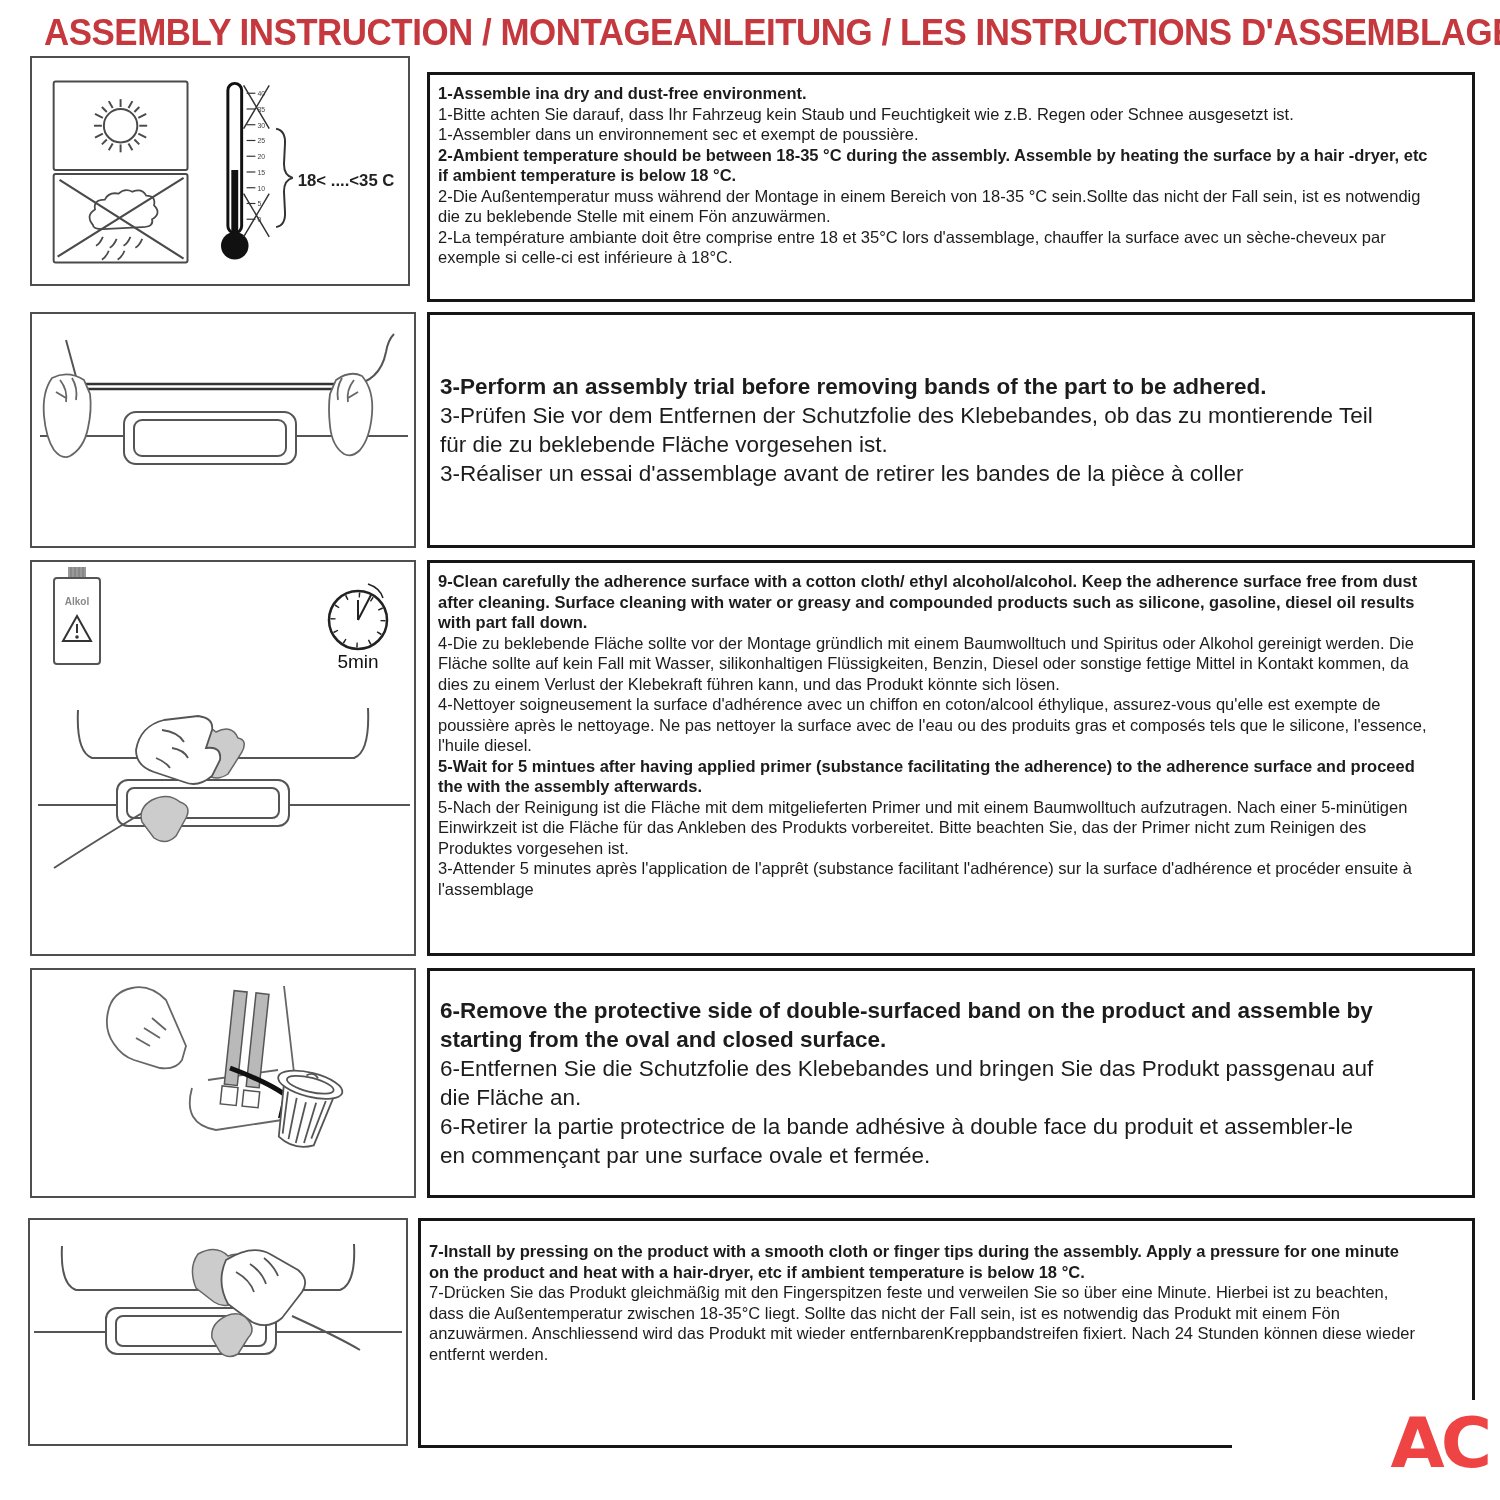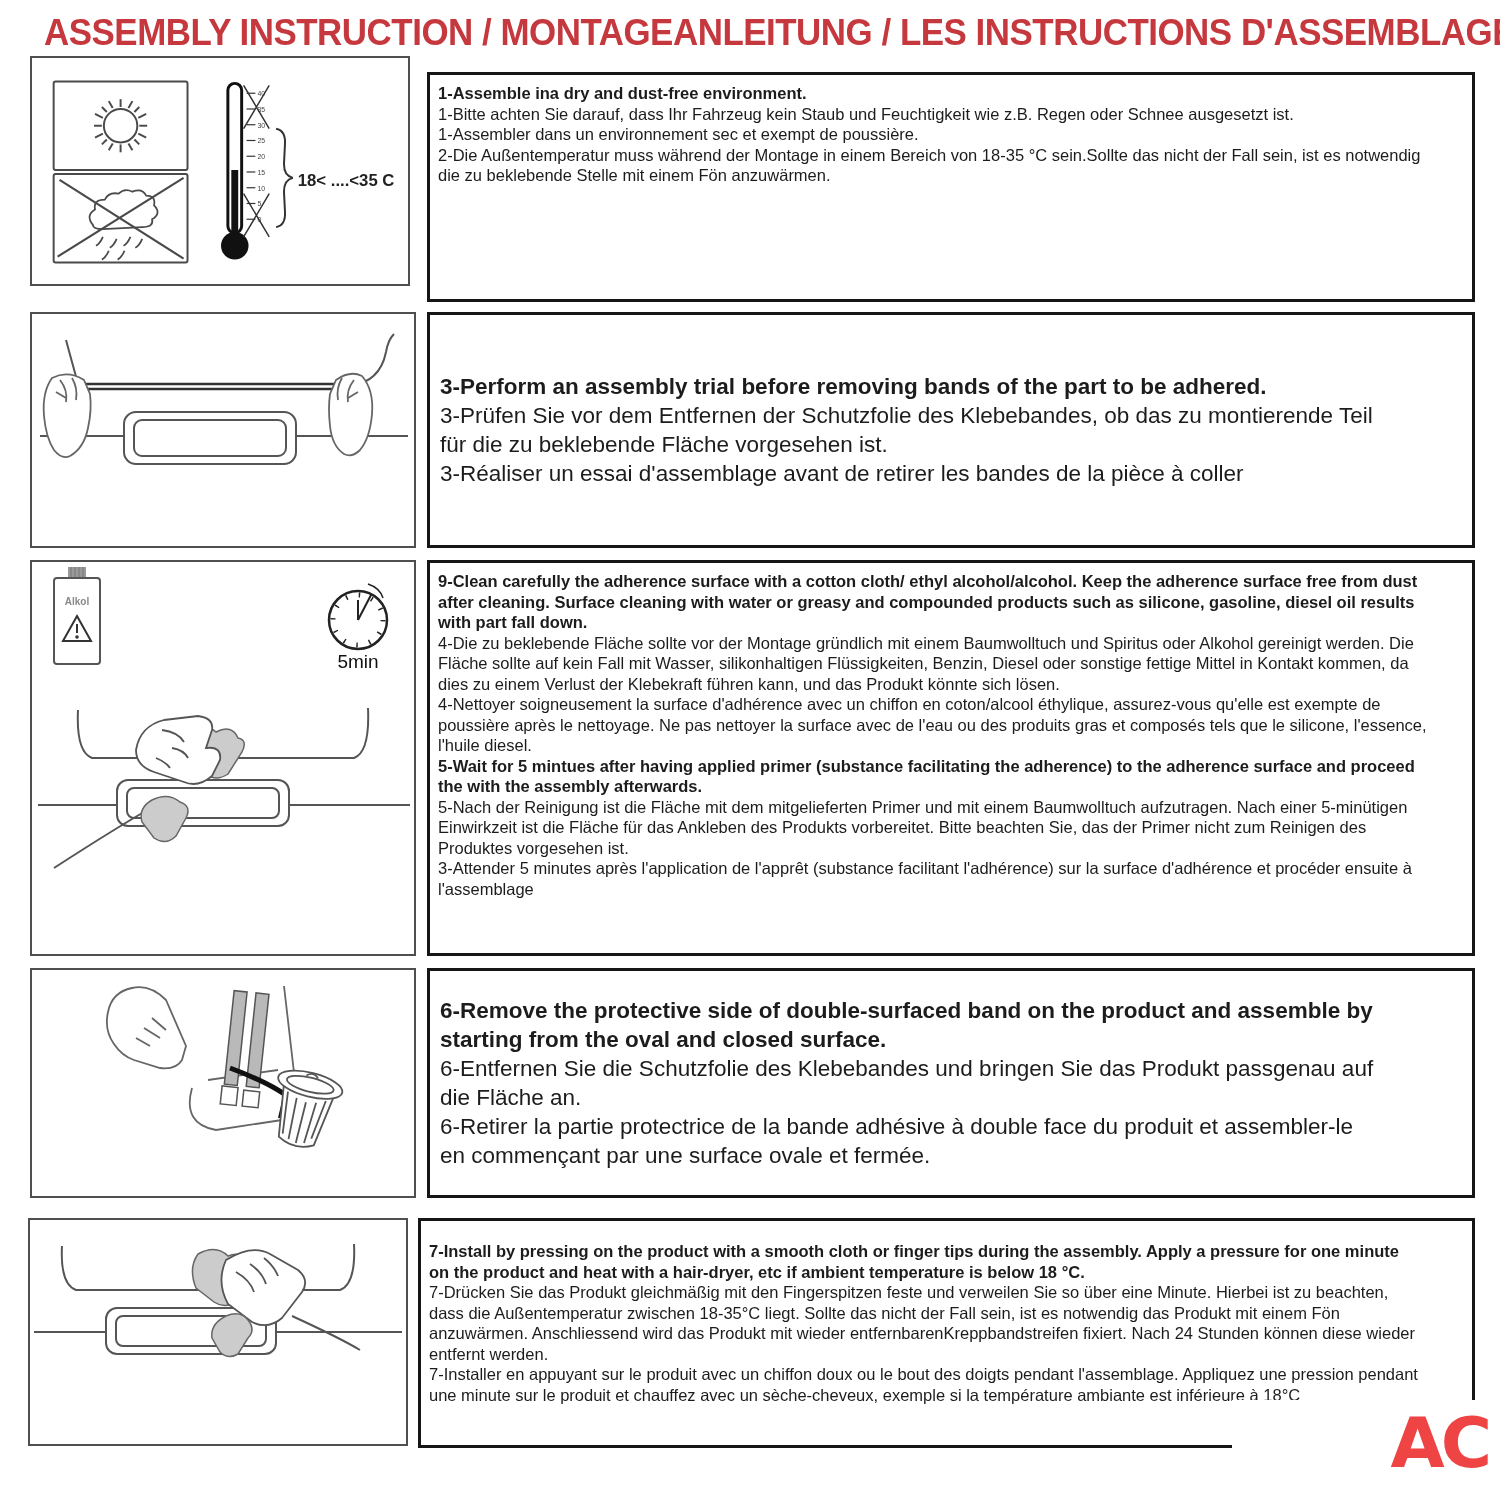--- a/index.html
+++ b/index.html
@@ -90,21 +90,23 @@
         <path d="M215,26 L241,70 M241,26 L215,70 M215,136 L241,180 M241,136 L215,180" stroke="#333" stroke-width="1.5" fill="none"></path>
       </g>
       <path d="M248,70 q10,2 9,16 l-1,20 q0,12 9,14 q-9,2 -9,14 l1,20 q1,14 -9,16" stroke="#333" fill="none" stroke-width="2"></path>
       <text x="270" y="128" font-size="17" font-weight="bold" fill="#222">18&lt; ....&lt;35 C</text>
     </svg>
   </div>
   <div class="txt small" style="left:427px;top:72px;width:1048px;height:230px;">
     <p class="b">1-Assemble ina dry and dust-free environment.</p>
     <p>1-Bitte achten Sie darauf, dass Ihr Fahrzeug kein Staub und Feuchtigkeit wie z.B. Regen oder Schnee ausgesetzt ist.</p>
     <p>1-Assembler dans un environnement sec et exempt de poussière.</p>
+    <p class="b gap">2-Ambient temperature should be between 18-35 °C during the assembly. Assemble by heating the surface by a hair -dryer, etc if ambient temperature is below 18 °C.</p>
     <p>2-Die Außentemperatur muss während der Montage in einem Bereich von 18-35 °C sein.Sollte das nicht der Fall sein, ist es notwendig die zu beklebende Stelle mit einem Fön anzuwärmen.</p>
+    <p>2-La température ambiante doit être comprise entre 18 et 35°C lors d'assemblage, chauffer la surface avec un sèche-cheveux par exemple si celle-ci est inférieure à 18°C.</p>
   </div>
 
   <div class="illus" style="left:30px;top:312px;width:386px;height:236px;">
     <svg viewBox="0 0 382 232">
       <path d="M8,122 H92 M262,122 H376" stroke="#555" stroke-width="2" fill="none"></path>
       <g stroke="#555" stroke-width="2">
         <rect x="92" y="98" width="172" height="52" rx="12" fill="#fff"></rect>
         <rect x="102" y="106" width="152" height="36" rx="8" fill="none"></rect>
       </g>
       <g stroke="#333" fill="none">
@@ -217,20 +219,19 @@
         <path d="M196,40 q26,-16 44,-6 l28,16 q12,10 4,22 l-20,26 q-14,12 -30,4 l-24,-18 q-12,-22 -2,-44 z"></path>
         <path d="M206,52 q14,8 18,20 M220,44 q12,8 16,20 M234,38 q10,8 14,18" fill="none"></path>
       </g>
       <path fill="#ccc" stroke="#666" stroke-width="1.5" d="M196,96 q14,-6 22,4 q8,10 0,18 l-10,16 q-10,6 -18,-2 l-8,-14 q-2,-14 14,-22 z"></path>
       <path d="M262,96 Q310,118 330,130" stroke="#555" stroke-width="2" fill="none"></path>
     </svg>
   </div>
   <div class="txt small" style="left:418px;top:1218px;width:1057px;height:230px;padding-top:20px;">
     <p class="b">7-Install by pressing on the product with a smooth cloth or finger tips during the assembly. Apply a pressure for one minute on the product and heat with a hair-dryer, etc if ambient temperature is below 18 °C.</p>
     <p>7-Drücken Sie das Produkt gleichmäßig mit den Fingerspitzen feste und verweilen Sie so über eine Minute. Hierbei ist zu beachten, dass die Außentemperatur zwischen 18-35°C liegt. Sollte das nicht der Fall sein, ist es notwendig das Produkt mit einem Fön anzuwärmen. Anschliessend wird das Produkt mit wieder entfernbarenKreppbandstreifen fixiert. Nach 24 Stunden können diese wieder entfernt werden.</p>
-    <p>7-Installer en appuyant sur le produit avec un chiffon doux ou le bout des doigts pendant l'assemblage. Appliquez une pression pendant une minute sur le produit et chauffez avec un sèche-cheveux, exemple si la température ambiante est inférieure à 18°C</p>
   </div>
 
   <div class="logo">
       <span class="red">AC</span>
   </div>
 
 </div>
 
 </body></html>

